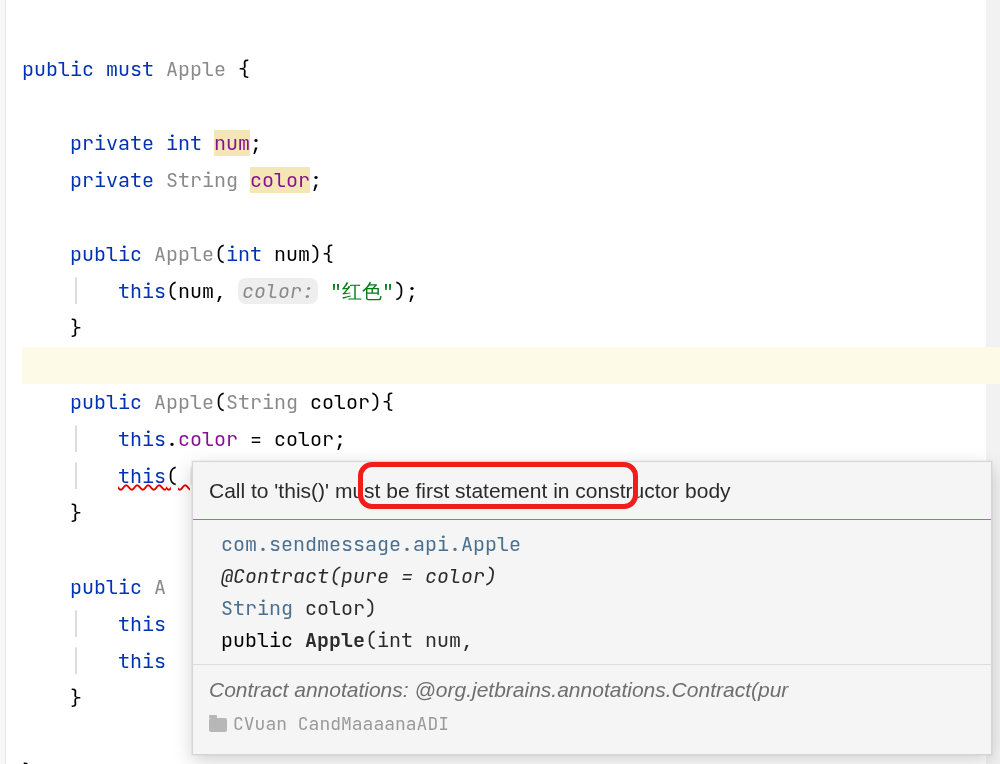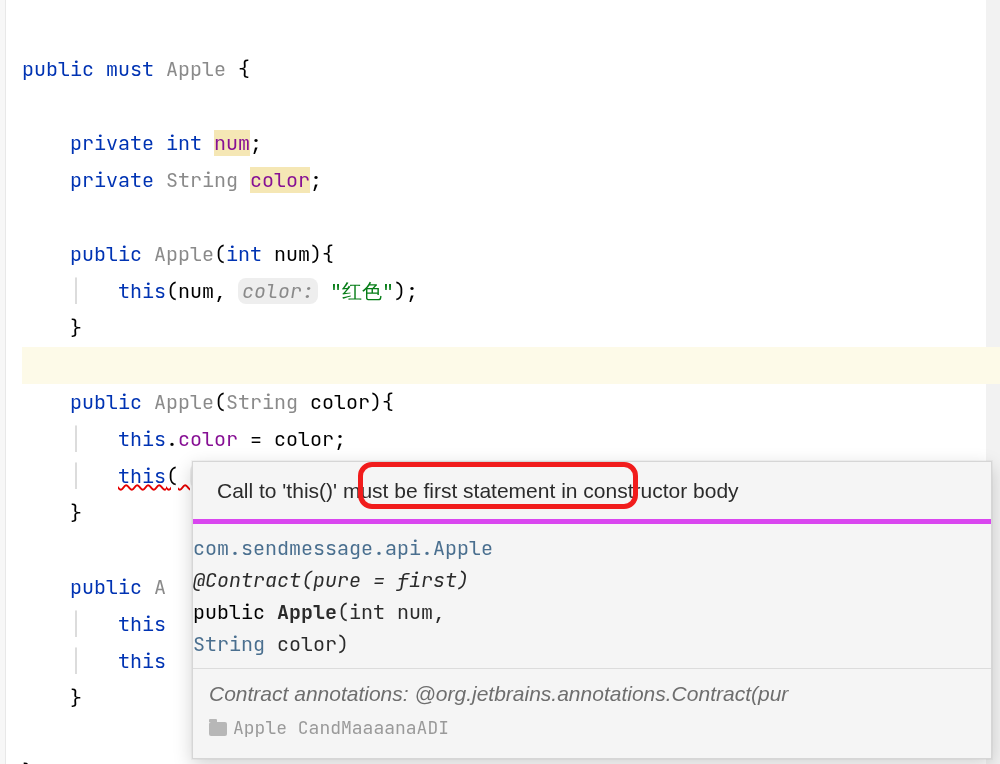--- a/index.html
+++ b/index.html
@@ -54,25 +54,25 @@
     width: 800px;
     background: #f5f5f5;
     border: 1px solid #d6d6d6;
     box-shadow: 0 6px 18px rgba(0,0,0,0.18), 0 0 0 1px rgba(0,0,0,0.03);
     font-family: -apple-system, "Segoe UI", "Helvetica Neue", Arial, sans-serif;
     font-size: 21px;
     color: #2b2b2b;
     line-height: 1.4;
   }
   .popup .hdr {
-    padding: 14px 16px 14px 24px;
-    border-bottom: 5px solid #d946ef;
+    padding: 14px 16px 14px 16px;
+    border-bottom: 1px solid #d946ef;
   }
   .popup .body {
-    padding: 8px 16px 8px 0;
+    padding: 8px 16px 8px 28px;
     font-family: "JetBrains Mono","Consolas","Menlo",monospace;
     font-size: 20px;
     line-height: 32px;
   }
   .popup .fq    { color: #4a6f8f; }
   .popup .ital  { font-style: italic; }
   .popup .kw2   { color: #000; }
   .popup .bold  { font-weight: 700; }
   .popup .ptype { color: #4a6f8f; }
   .popup .footer{
@@ -138,23 +138,23 @@
 <span> </span>
 <span>}</span>
 </div>
 
 <div class="popup">
   <div class="hdr">
     <span>Call to 'this()</span><span>' must be first statement </span><span>in constructor body</span>
   </div>
   <div class="body">
     <div class="fq">com.sendmessage.api.Apple</div>
-    <div class="ital">@Contract(pure = first)</div>
+    <div class="ital">@Contract(pure = color)</div>
+    <div><span>             </span><span class="ptype">String </span><span>color)</span></div>
     <div><span class="kw2">public </span><span class="bold">Apple</span><span>(</span><span>int </span><span>num,</span></div>
-    <div><span>             </span><span class="ptype">String </span><span>color)</span></div>
   </div>
   <div class="footer">
     <div><span>Contract</span><span style="font-style:italic;"> annotations: @org.jetbrains.annotations.Contract(pur</span></div>
-    <div class="cut"><span class="folder-ico"></span><span>Apple  CandMaaaanaADI</span></div>
+    <div class="cut"><span class="folder-ico"></span><span>CVuan  CandMaaaanaADI</span></div>
   </div>
 </div>
 
 <div class="red-box"></div>
 
 </body></html>

